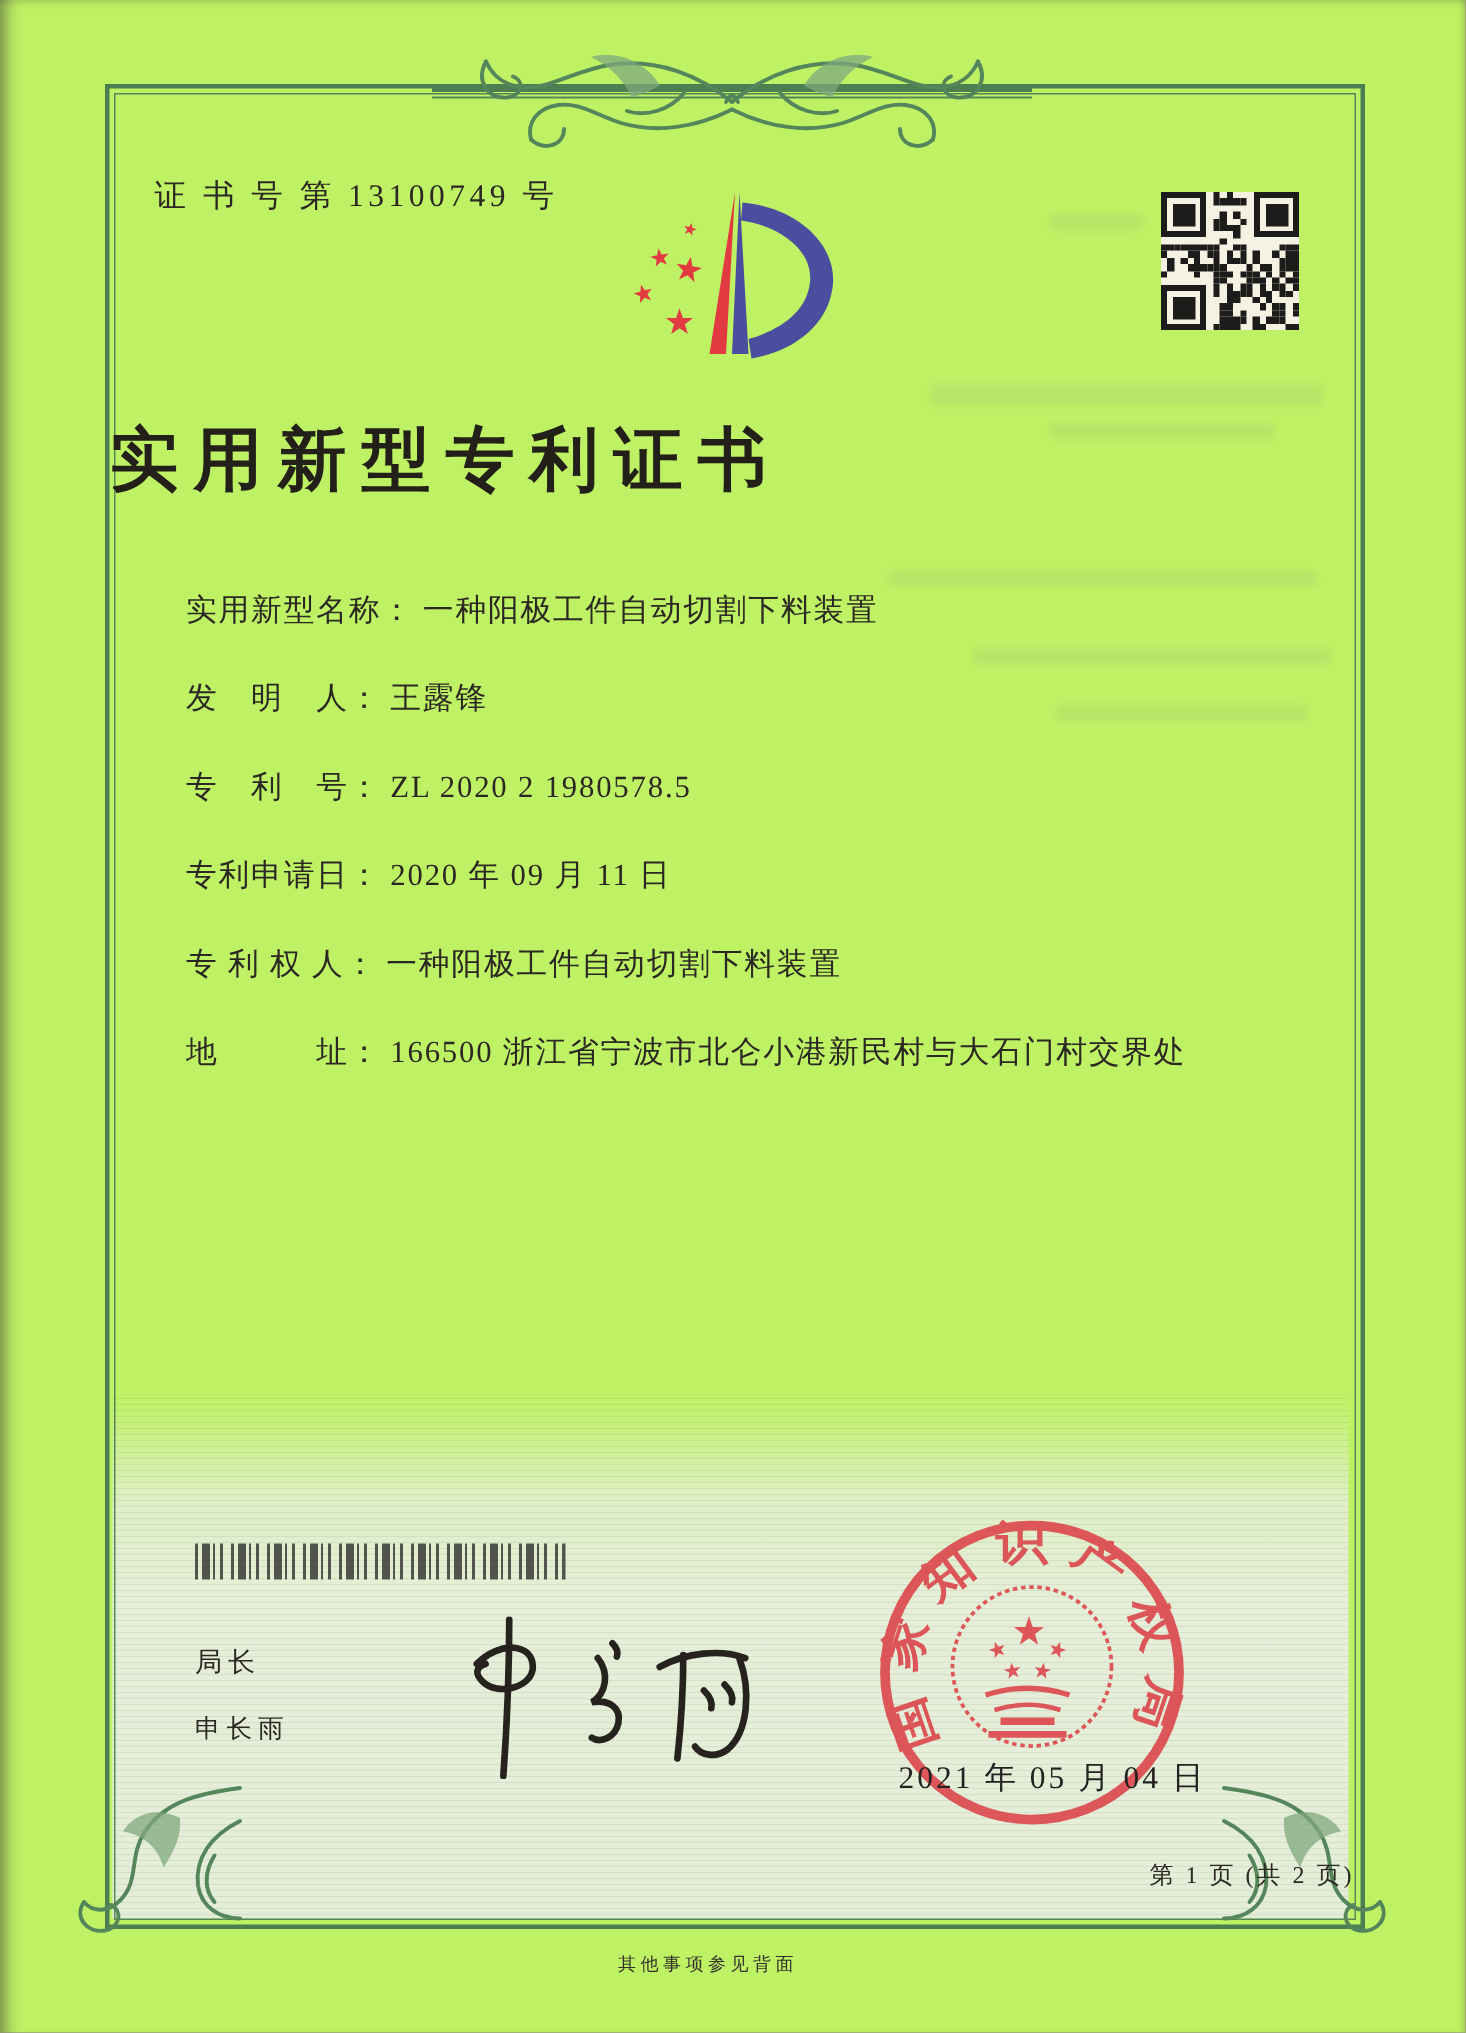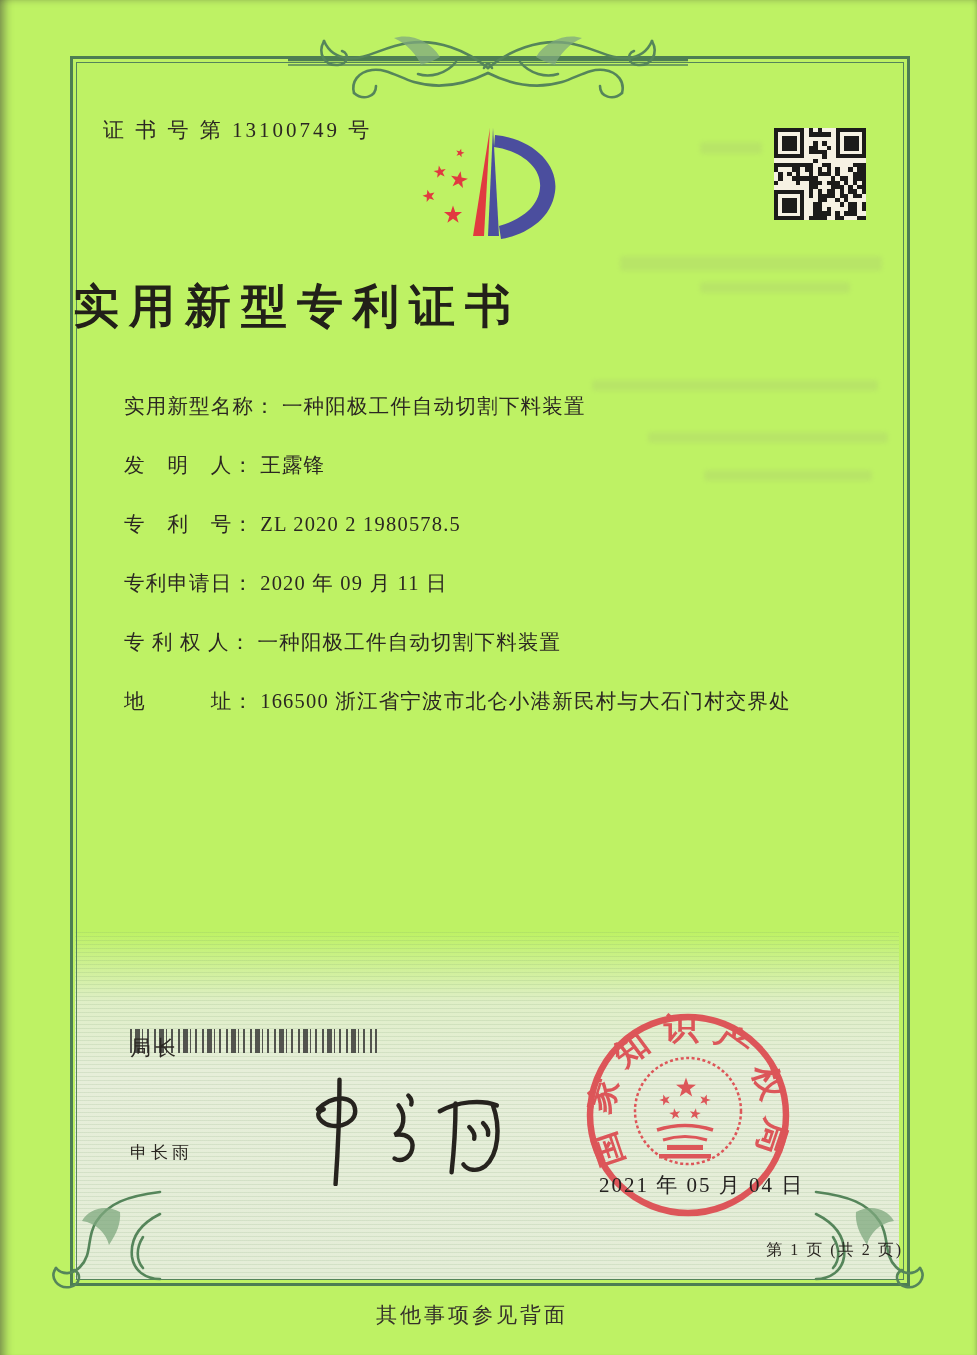--- a/index.html
+++ b/index.html
@@ -34,29 +34,29 @@
   
   .barcode{left:130px;top:1029px;width:247px;height:24px;opacity:.85;
     background:repeating-linear-gradient(90deg,
       #3a3a38 0 2px, transparent 2px 5px,
       #3a3a38 5px 10px, transparent 10px 12px,
       #3a3a38 12px 13.5px, transparent 13.5px 17px,
       #3a3a38 17px 19px, transparent 19px 24px);
     filter:blur(.4px);
   }
   
-  .director{left:130px;top:1034px;font-size:21px;letter-spacing:4px;}
+  .director{left:130px;top:1096px;font-size:18px;letter-spacing:4px;}
   .director-name{left:130px;top:1141px;font-size:17px;letter-spacing:4px;}
   .sig{left:278px;top:1068px;}
   
   .seal{left:581px;top:1008px;width:214px;height:214px;opacity:.92;}
   .seal-date{left:599px;top:1171px;font-size:21px;letter-spacing:2px;color:#242220;}
   
   .page-ind{left:73px;top:1240px;width:830px;text-align:right;font-size:16px;letter-spacing:2px;}
-  .footer-note{left:0;top:1301px;width:944px;text-align:center;font-size:21px;letter-spacing:3px;color:#35312a;}
+  .footer-note{left:0;top:1301px;width:944px;text-align:center;font-size:12px;letter-spacing:3px;color:#35312a;}
   
   .qr{left:774px;top:128px;width:92px;height:92px;background:#f6f2e3;}
   .qr .modules{position:absolute;inset:0;display:grid;grid-template-columns:repeat(21,1fr);grid-template-rows:repeat(21,1fr);}
   .qr .modules i{display:block;}
   .qr .modules i.m{background:#1c1c1a;}
   .qr .f{position:absolute;width:22px;height:22px;border:4.5px solid #1c1c1a;background:#f6f2e3;}
   .qr .f::after{content:'';position:absolute;inset:3.5px;background:#1c1c1a;}
   .qr .f.tl{left:0;top:0}.qr .f.tr{right:0;top:0}.qr .f.bl{left:0;bottom:0}
   
   .ghost{position:absolute;background:#8f8b80;opacity:.12;filter:blur(2px);border-radius:3px;}

